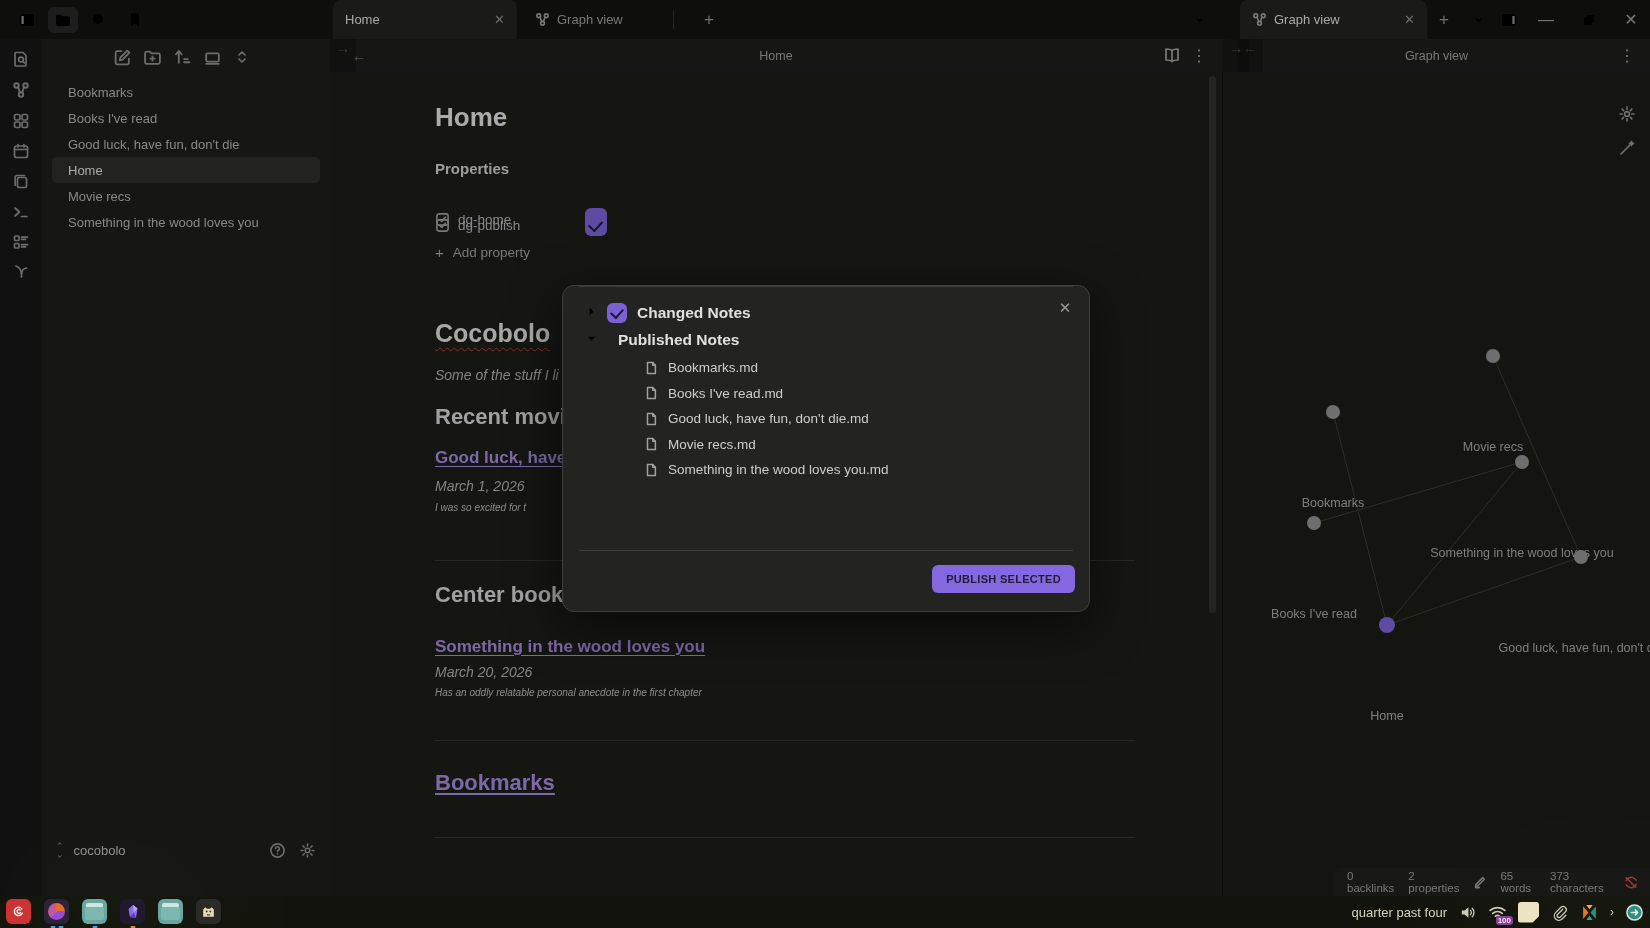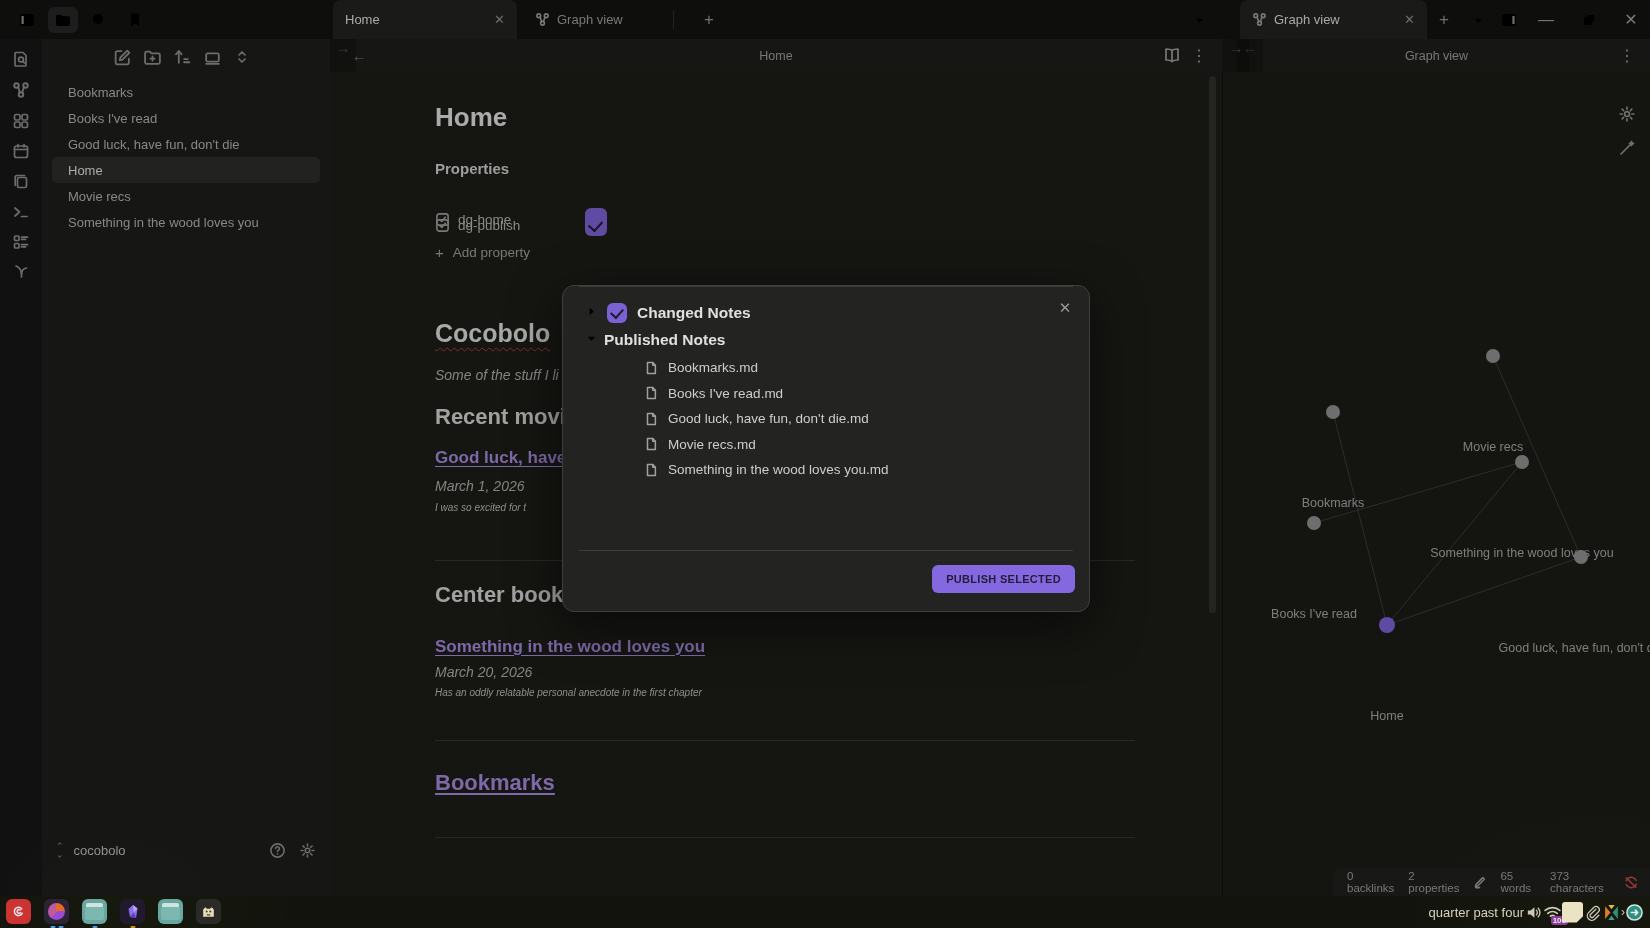--- a/index.html
+++ b/index.html
@@ -109,21 +109,21 @@
   .statusbar .icon { width:14px; height:14px; }
   .sync-err { color:#c14b4b; margin-left:2px; }
 
   
   .taskbar { position:absolute; left:0; top:896px; width:1650px; height:32px; background:rgba(18,20,12,.72); z-index:6; }
   .tb-icons { position:absolute; left:6px; top:3px; display:flex; gap:13px; }
   .tb-app { width:25px; height:25px; border-radius:6px; position:relative; display:flex; align-items:center; justify-content:center; }
   .tb-dots { position:absolute; bottom:-4px; left:50%; transform:translateX(-50%); display:flex; gap:3px; }
   .dot { width:5px; height:2.5px; border-radius:2px; }
   .dot.blue { background:#4c9fe8; } .dot.orange { background:#d98a2b; }
-  .tb-right { position:absolute; right:6px; top:0; height:32px; display:flex; align-items:center; }
+  .tb-right { position:absolute; right:6px; top:0; height:32px; display:flex; align-items:center; gap:11px; }
   .clock { font-size:13px; color:#d8d2bd; }
   .tb-right .icon { color:#cfc9b6; width:19px; height:19px; }
   .wifi-wrap { position:relative; }
   .badge { position:absolute; right:-6px; bottom:-3px; background:#8a3c96; color:#f0e8f2; font-size:8px; font-weight:bold; padding:0 2px; border-radius:3px; }
   .note-sq { width:21px; height:21px; background:#ece2c4; border-radius:3px; clip-path:polygon(0 0,100% 0,100% 70%,70% 100%,0 100%); }
   .chev-small { color:#cfc9b6; font-size:12px; }
 </style>
 </head>
 <body>
 
@@ -471,21 +471,21 @@
     <div class="tree">
       <div class="tree-row">
         <span class="tree-chev">
           <svg width="11" height="11" viewBox="0 0 12 12">
               <polyline points="4,2 8.5,6 4,10"></polyline>
             </svg>
         </span>
         <span class="cb"></span>
         <span class="tree-label">Changed Notes</span>
       </div>
-      <div class="tree-row" style="gap:7px">
+      <div class="tree-row" style="gap:21px">
         <span class="tree-chev">
           <svg width="11" height="11" viewBox="0 0 12 12">
               <polyline points="2,4 6,8.5 10,4"></polyline>
             </svg>
         </span>
         <span class="tree-label">Published Notes</span>
       </div>
       <div class="tree-files">
         <div class="tree-file">
           <span class="icon">

